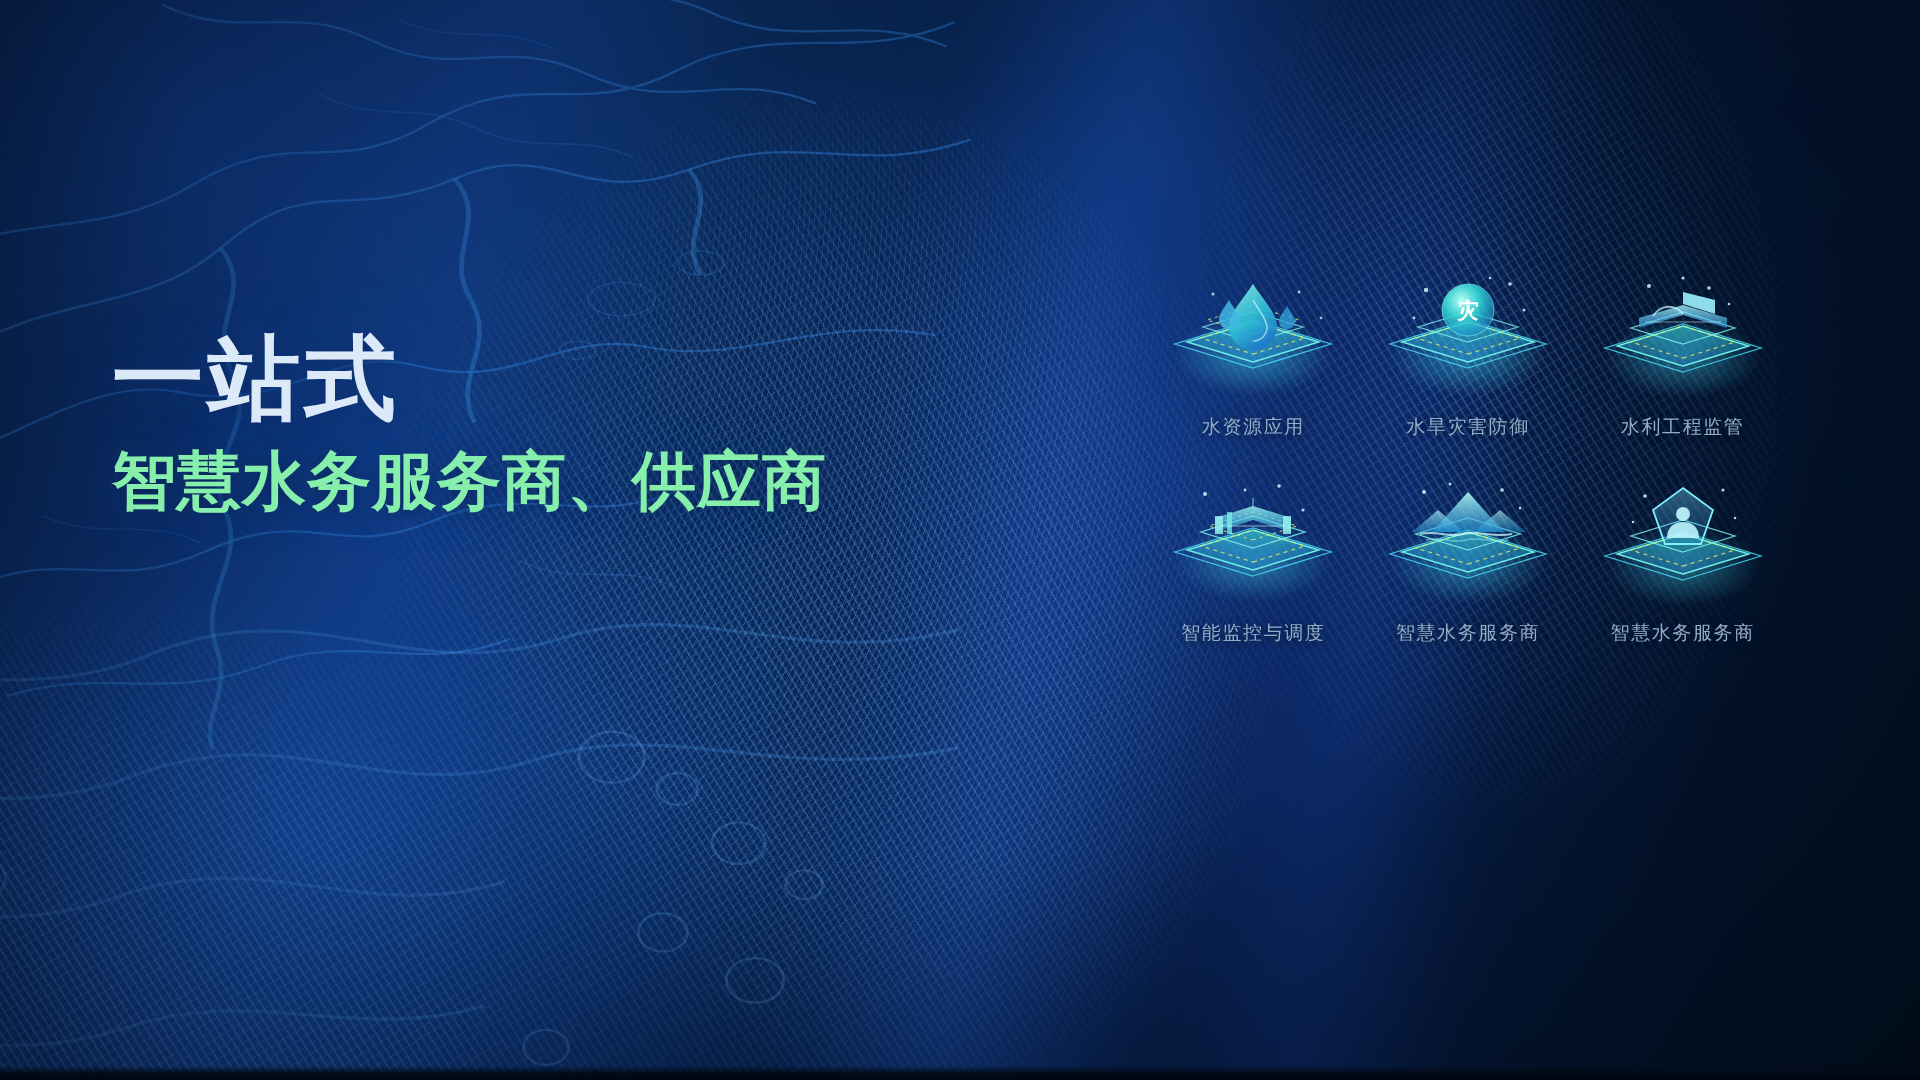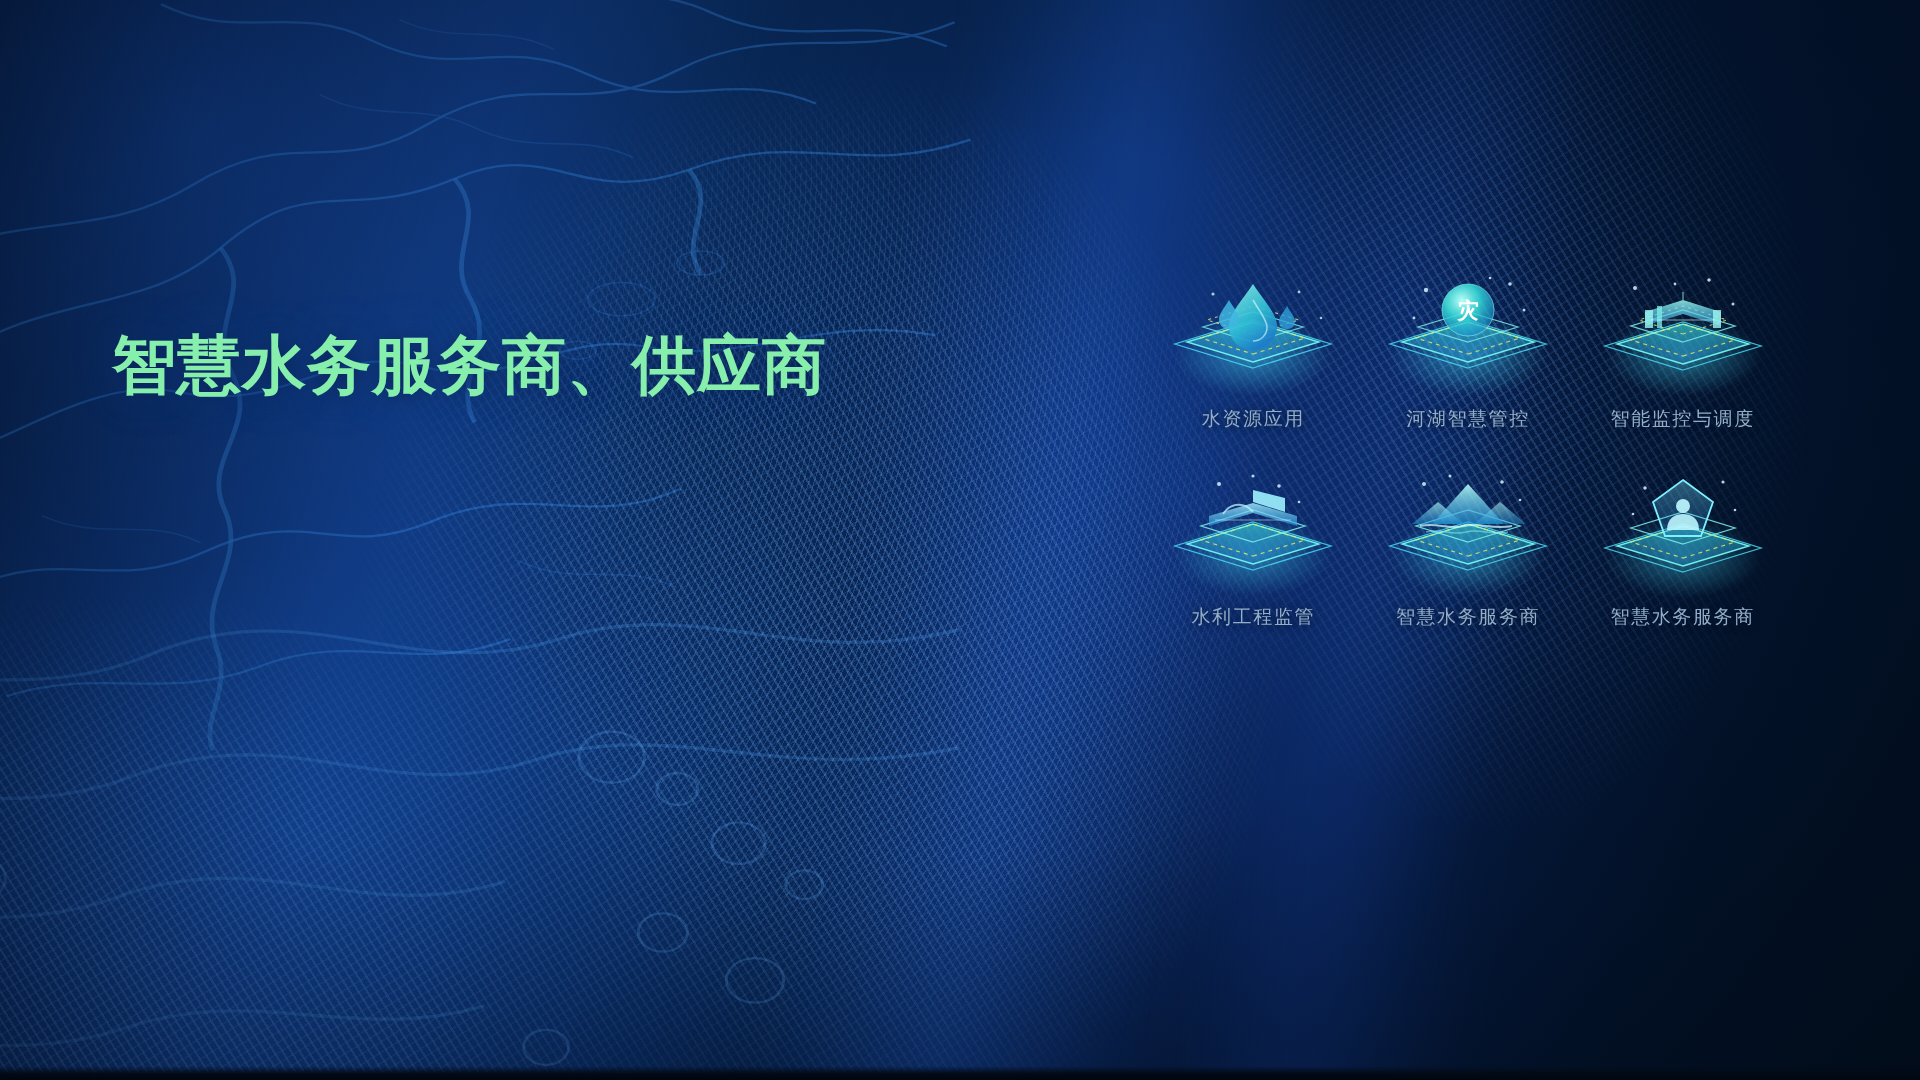--- a/index.html
+++ b/index.html
@@ -173,21 +173,21 @@
     flex-direction: column;
     align-items: center;
   }
   .icon-art {
     width: 200px;
     height: 130px;
     position: relative;
   }
   .icon-art svg { width: 100%; height: 100%; display: block; overflow: visible; }
   .icon-label {
-    margin-top: 6px;
+    margin-top: 14px;
     font-size: 19px;
     letter-spacing: 1.6px;
     color: #93aec9;
     text-shadow: 0 1px 8px rgba(4,18,44,0.9);
     white-space: nowrap;
   }
 </style>
 </head>
 <body>
 
@@ -248,20 +248,21 @@
       </g>
     </svg>
   </div>
 
   <div class="bg-dots"></div>
   <div class="bg-dots-fine"></div>
   <div class="bg-vignette"></div>
   <div class="bg-bottomstrip"></div>
 
   <div class="headline-block">
+    <h1 class="headline-main">一站式</h1>
     <h2 class="headline-sub">智慧水务服务商、供应商</h2>
   </div>
 
   <div class="icon-grid">
 
     <div class="icon-cell">
       <div class="icon-art">
         <svg viewBox="0 0 200 130">
           <defs>
             <linearGradient id="plat1" x1="0" y1="0" x2="0" y2="1">
@@ -326,21 +327,58 @@
           <text x="100" y="48" text-anchor="middle" font-family="'Liberation Sans', sans-serif" font-size="22" font-weight="700" fill="#ffffff">灾</text>
           <g fill="#d6f6ff" opacity="0.85">
             <circle cx="58" cy="20" r="2.2"></circle>
               <circle cx="142" cy="14" r="1.8"></circle>
             <circle cx="156" cy="40" r="1.5"></circle>
               <circle cx="46" cy="48" r="1.4"></circle>
             <circle cx="122" cy="8" r="1.3"></circle>
           </g>
         </svg>
       </div>
-      <div class="icon-label">河湖智慧管控</div>
+      <div class="icon-label">水旱灾害防御</div>
+    </div>
+
+    <div class="icon-cell">
+      <div class="icon-art">
+        <svg viewBox="0 0 200 130">
+          <defs>
+            <linearGradient id="plat4" x1="0" y1="0" x2="0" y2="1">
+              <stop offset="0%" stop-color="#3fe6e0" stop-opacity="0.58"></stop>
+              <stop offset="100%" stop-color="#1d7fd8" stop-opacity="0.26"></stop>
+            </linearGradient>
+            <linearGradient id="bld4" x1="0" y1="0" x2="0" y2="1">
+              <stop offset="0%" stop-color="#a9f6ff"></stop>
+              <stop offset="100%" stop-color="#2b9ae0" stop-opacity="0.75"></stop>
+            </linearGradient>
+            <radialGradient id="gl4" cx="0.5" cy="0.5" r="0.5">
+              <stop offset="0%" stop-color="#49e6ff" stop-opacity="0.40"></stop>
+              <stop offset="100%" stop-color="#49e6ff" stop-opacity="0"></stop>
+            </radialGradient>
+          </defs>
+          <ellipse cx="100" cy="88" rx="78" ry="40" fill="url(#gl4)"></ellipse>
+          <polygon points="100,102 178,78 100,54 22,78" fill="none" stroke="#49d8f2" stroke-width="1.3" opacity="0.85"></polygon>
+          <polygon points="100,96 166,76 100,56 34,76" fill="url(#plat4)" stroke="#6ef0e8" stroke-width="1.4"></polygon>
+          <polygon points="100,88 152,72 100,56 48,72" fill="none" stroke="#d8e86a" stroke-width="1.2" stroke-dasharray="4 4" opacity="0.85"></polygon>
+          <polygon points="100,74 152,58 100,42 48,58" fill="none" stroke="#7ff2ec" stroke-width="1.3" opacity="0.85"></polygon>
+          <polygon points="56,58 100,45 144,58 144,48 100,35 56,48" fill="url(#bld4)" opacity="0.8"></polygon>
+          <polygon points="100,34 132,44 132,30 100,22" fill="#9df2ff" opacity="0.9"></polygon>
+          <path d="M70,46 C78,34 92,34 100,44" fill="none" stroke="#bff6ff" stroke-width="1.8" opacity="0.75"></path>
+          <path d="M62,52 L138,52" stroke="#d9fcff" stroke-width="1" opacity="0.5"></path>
+          <g fill="#d6f6ff" opacity="0.85">
+            <circle cx="66" cy="16" r="2"></circle>
+              <circle cx="100" cy="8" r="1.6"></circle>
+            <circle cx="126" cy="18" r="1.8"></circle>
+              <circle cx="146" cy="34" r="1.3"></circle>
+          </g>
+        </svg>
+      </div>
+      <div class="icon-label">水利工程监管</div>
     </div>
 
     <div class="icon-cell">
       <div class="icon-art">
         <svg viewBox="0 0 200 130">
           <defs>
             <linearGradient id="plat3" x1="0" y1="0" x2="0" y2="1">
               <stop offset="0%" stop-color="#3fe6e0" stop-opacity="0.60"></stop>
               <stop offset="100%" stop-color="#1d7fd8" stop-opacity="0.28"></stop>
             </linearGradient>
@@ -373,57 +411,20 @@
           </g>
         </svg>
       </div>
       <div class="icon-label">智能监控与调度</div>
     </div>
 
     <div class="icon-cell">
       <div class="icon-art">
         <svg viewBox="0 0 200 130">
           <defs>
-            <linearGradient id="plat4" x1="0" y1="0" x2="0" y2="1">
-              <stop offset="0%" stop-color="#3fe6e0" stop-opacity="0.58"></stop>
-              <stop offset="100%" stop-color="#1d7fd8" stop-opacity="0.26"></stop>
-            </linearGradient>
-            <linearGradient id="bld4" x1="0" y1="0" x2="0" y2="1">
-              <stop offset="0%" stop-color="#a9f6ff"></stop>
-              <stop offset="100%" stop-color="#2b9ae0" stop-opacity="0.75"></stop>
-            </linearGradient>
-            <radialGradient id="gl4" cx="0.5" cy="0.5" r="0.5">
-              <stop offset="0%" stop-color="#49e6ff" stop-opacity="0.40"></stop>
-              <stop offset="100%" stop-color="#49e6ff" stop-opacity="0"></stop>
-            </radialGradient>
-          </defs>
-          <ellipse cx="100" cy="88" rx="78" ry="40" fill="url(#gl4)"></ellipse>
-          <polygon points="100,102 178,78 100,54 22,78" fill="none" stroke="#49d8f2" stroke-width="1.3" opacity="0.85"></polygon>
-          <polygon points="100,96 166,76 100,56 34,76" fill="url(#plat4)" stroke="#6ef0e8" stroke-width="1.4"></polygon>
-          <polygon points="100,88 152,72 100,56 48,72" fill="none" stroke="#d8e86a" stroke-width="1.2" stroke-dasharray="4 4" opacity="0.85"></polygon>
-          <polygon points="100,74 152,58 100,42 48,58" fill="none" stroke="#7ff2ec" stroke-width="1.3" opacity="0.85"></polygon>
-          <polygon points="56,58 100,45 144,58 144,48 100,35 56,48" fill="url(#bld4)" opacity="0.8"></polygon>
-          <polygon points="100,34 132,44 132,30 100,22" fill="#9df2ff" opacity="0.9"></polygon>
-          <path d="M70,46 C78,34 92,34 100,44" fill="none" stroke="#bff6ff" stroke-width="1.8" opacity="0.75"></path>
-          <path d="M62,52 L138,52" stroke="#d9fcff" stroke-width="1" opacity="0.5"></path>
-          <g fill="#d6f6ff" opacity="0.85">
-            <circle cx="66" cy="16" r="2"></circle>
-              <circle cx="100" cy="8" r="1.6"></circle>
-            <circle cx="126" cy="18" r="1.8"></circle>
-              <circle cx="146" cy="34" r="1.3"></circle>
-          </g>
-        </svg>
-      </div>
-      <div class="icon-label">水利工程监管</div>
-    </div>
-
-    <div class="icon-cell">
-      <div class="icon-art">
-        <svg viewBox="0 0 200 130">
-          <defs>
             <linearGradient id="plat5" x1="0" y1="0" x2="0" y2="1">
               <stop offset="0%" stop-color="#3fe6e0" stop-opacity="0.58"></stop>
               <stop offset="100%" stop-color="#1d7fd8" stop-opacity="0.26"></stop>
             </linearGradient>
             <linearGradient id="mtn5" x1="0" y1="0" x2="0" y2="1">
               <stop offset="0%" stop-color="#b6fdf6"></stop>
               <stop offset="100%" stop-color="#1f93d6" stop-opacity="0.7"></stop>
             </linearGradient>
             <radialGradient id="gl5" cx="0.5" cy="0.5" r="0.5">
               <stop offset="0%" stop-color="#49e6ff" stop-opacity="0.40"></stop>

